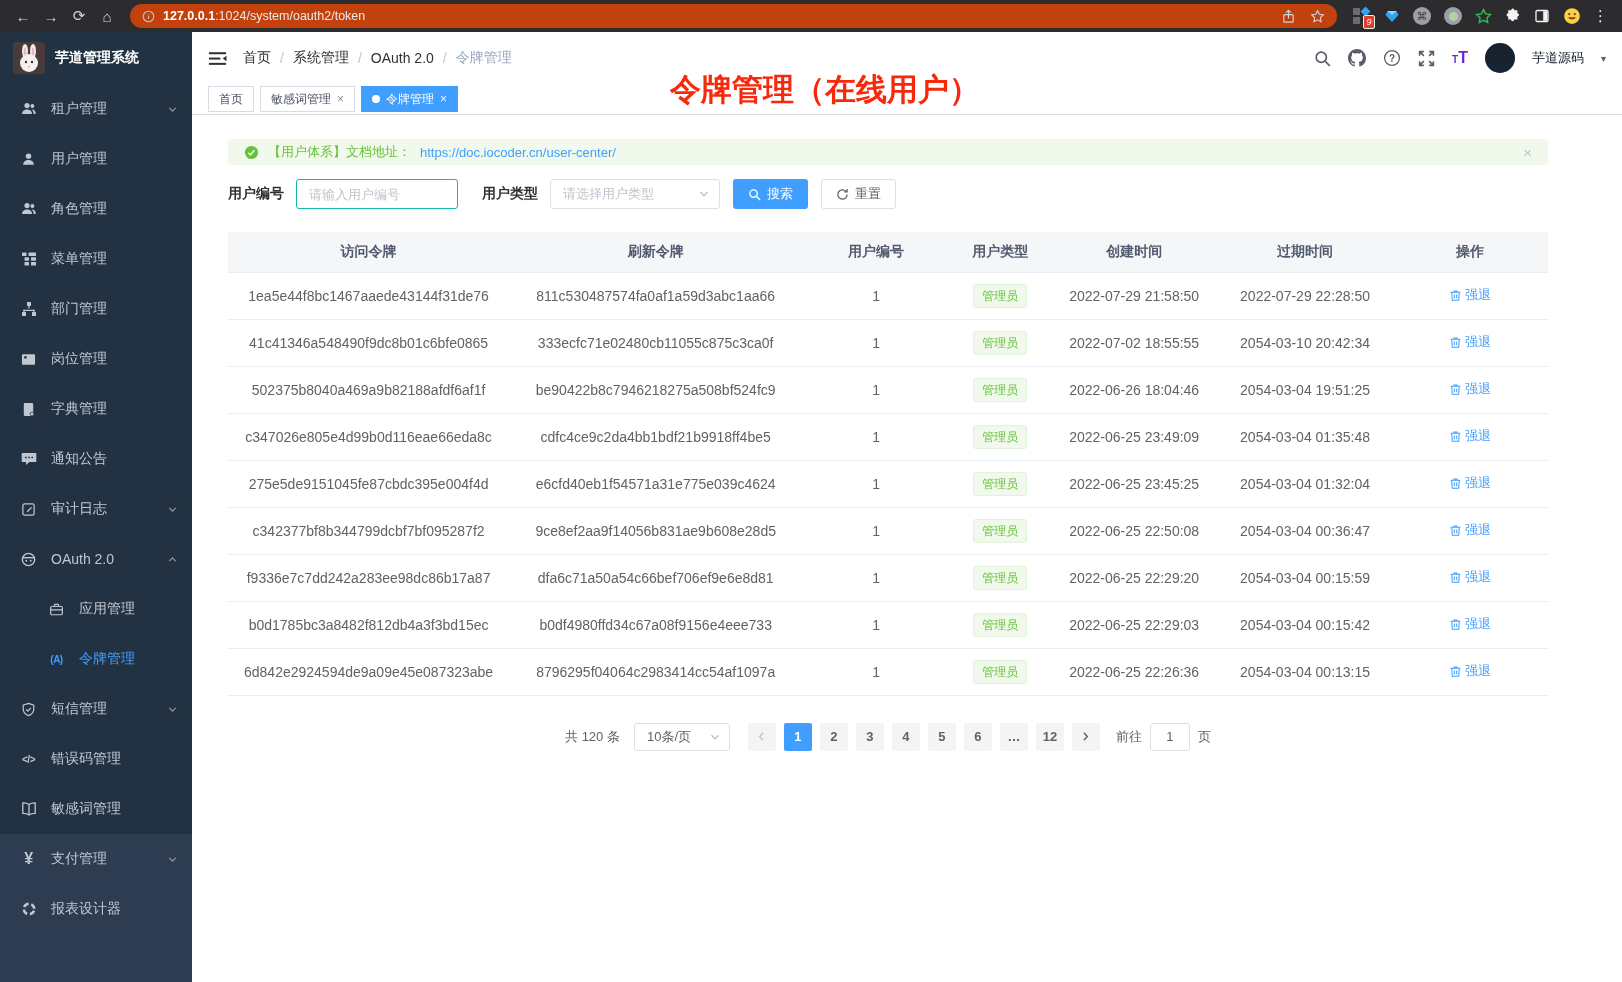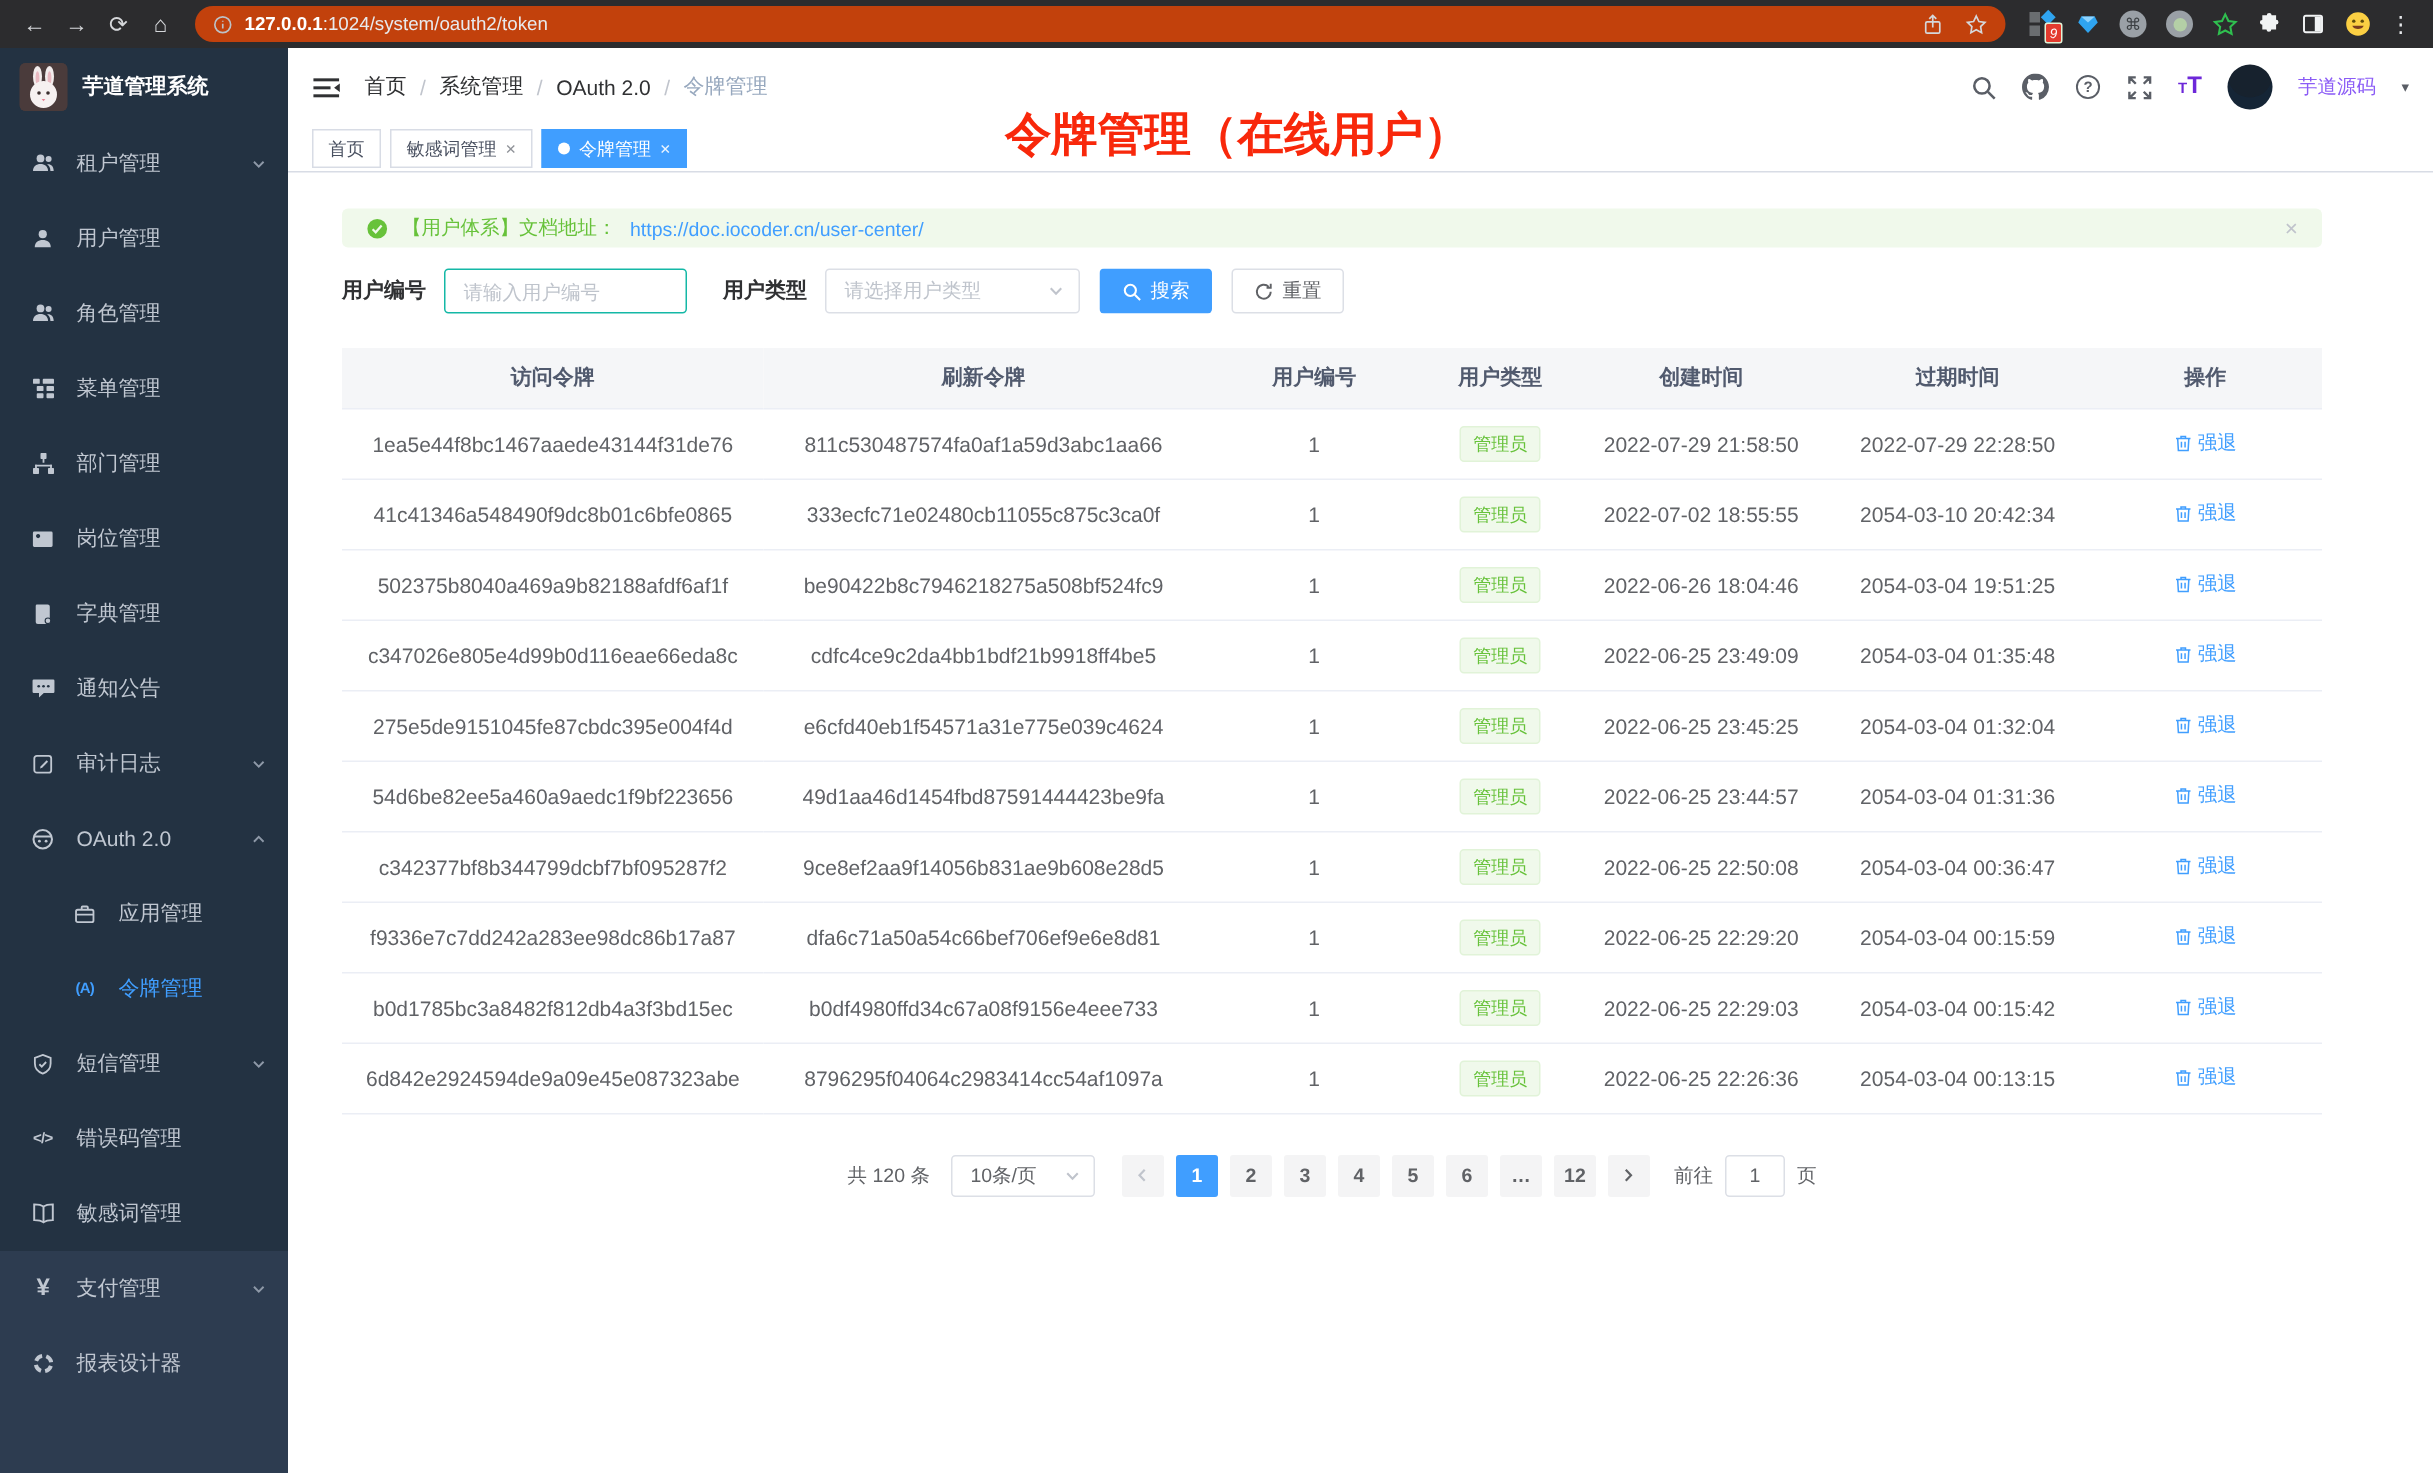--- a/index.html
+++ b/index.html
@@ -56,21 +56,21 @@
   .hamburger { margin-right:16px; color:#303133; cursor:pointer; display:flex; }
   .breadcrumb { display:flex; align-items:center; gap:9px; font-size:14px; color:#303133; }
   .crumb-sep { color:#c0c4cc; }
   .crumb.last { color:#97a8be; }
   .nav-right { margin-left:auto; display:flex; align-items:center; gap:17px; color:#5a5e66; }
   .nav-right .hico { display:flex; align-items:center; cursor:pointer; }
   .tt-ico { font-weight:700; color:#6d28d9; cursor:pointer; }
   .tt-ico .sm { font-size:10px; } .tt-ico .lg { font-size:16px; }
   .avatar { width:30px; height:30px; border-radius:50%; background:#17222e;
     box-shadow:inset 0 -8px 0 #10305a33; cursor:pointer; }
-  .user-name { font-size:13px; color:#8b5cf6; cursor:pointer; }
+  .user-name { font-size:13px; color:#0f172a; cursor:pointer; }
   .user-caret { font-size:10px; color:#5a5e66; cursor:pointer; }
 
   .tabbar { height:31px; border-bottom:1px solid #d8dce5; display:flex; align-items:flex-start;
     padding:2px 16px 0; gap:6px; }
   .tab { height:26px; border:1px solid #d8dce5; background:#fff; padding:0 10px; font-size:12px;
     color:#495060; display:flex; align-items:center; gap:6px; cursor:pointer; }
   .tab .dot { width:8px; height:8px; border-radius:50%; background:#fff; display:none; }
   .tab .x { font-size:12px; color:#909399; cursor:pointer; }
   .tab.active { background:#409eff; border-color:#409eff; color:#fff; }
   .tab.active .dot { display:inline-block; }
@@ -593,33 +593,20 @@
             <td><span class="badge">管理员</span></td>
             <td>2022-06-25 23:45:25</td>
             <td>2054-03-04 01:32:04</td>
             <td><span class="kick"><span style="display:flex;">
                   <svg width="13" height="13" viewBox="0 0 14 14" fill="none" stroke="currentColor" stroke-width="1.1">
                     <path d="M1.8 3.6h10.4M5.4 3.6V2.2h3.2v1.4M3 3.6l.5 8.6h7l.5-8.6M5.7 6v4M8.3 6v4"></path>
                   </svg>
                 </span>强退</span></td>
           </tr>
           <tr>
-            <td>54d6be82ee5a460a9aedc1f9bf223656</td>
-            <td>49d1aa46d1454fbd87591444423be9fa</td>
-            <td>1</td>
-            <td><span class="badge">管理员</span></td>
-            <td>2022-06-25 23:44:57</td>
-            <td>2054-03-04 01:31:36</td>
-            <td><span class="kick"><span style="display:flex;">
-                  <svg width="13" height="13" viewBox="0 0 14 14" fill="none" stroke="currentColor" stroke-width="1.1">
-                    <path d="M1.8 3.6h10.4M5.4 3.6V2.2h3.2v1.4M3 3.6l.5 8.6h7l.5-8.6M5.7 6v4M8.3 6v4"></path>
-                  </svg>
-                </span>强退</span></td>
-          </tr>
-          <tr>
             <td>c342377bf8b344799dcbf7bf095287f2</td>
             <td>9ce8ef2aa9f14056b831ae9b608e28d5</td>
             <td>1</td>
             <td><span class="badge">管理员</span></td>
             <td>2022-06-25 22:50:08</td>
             <td>2054-03-04 00:36:47</td>
             <td><span class="kick"><span style="display:flex;">
                   <svg width="13" height="13" viewBox="0 0 14 14" fill="none" stroke="currentColor" stroke-width="1.1">
                     <path d="M1.8 3.6h10.4M5.4 3.6V2.2h3.2v1.4M3 3.6l.5 8.6h7l.5-8.6M5.7 6v4M8.3 6v4"></path>
                   </svg>

